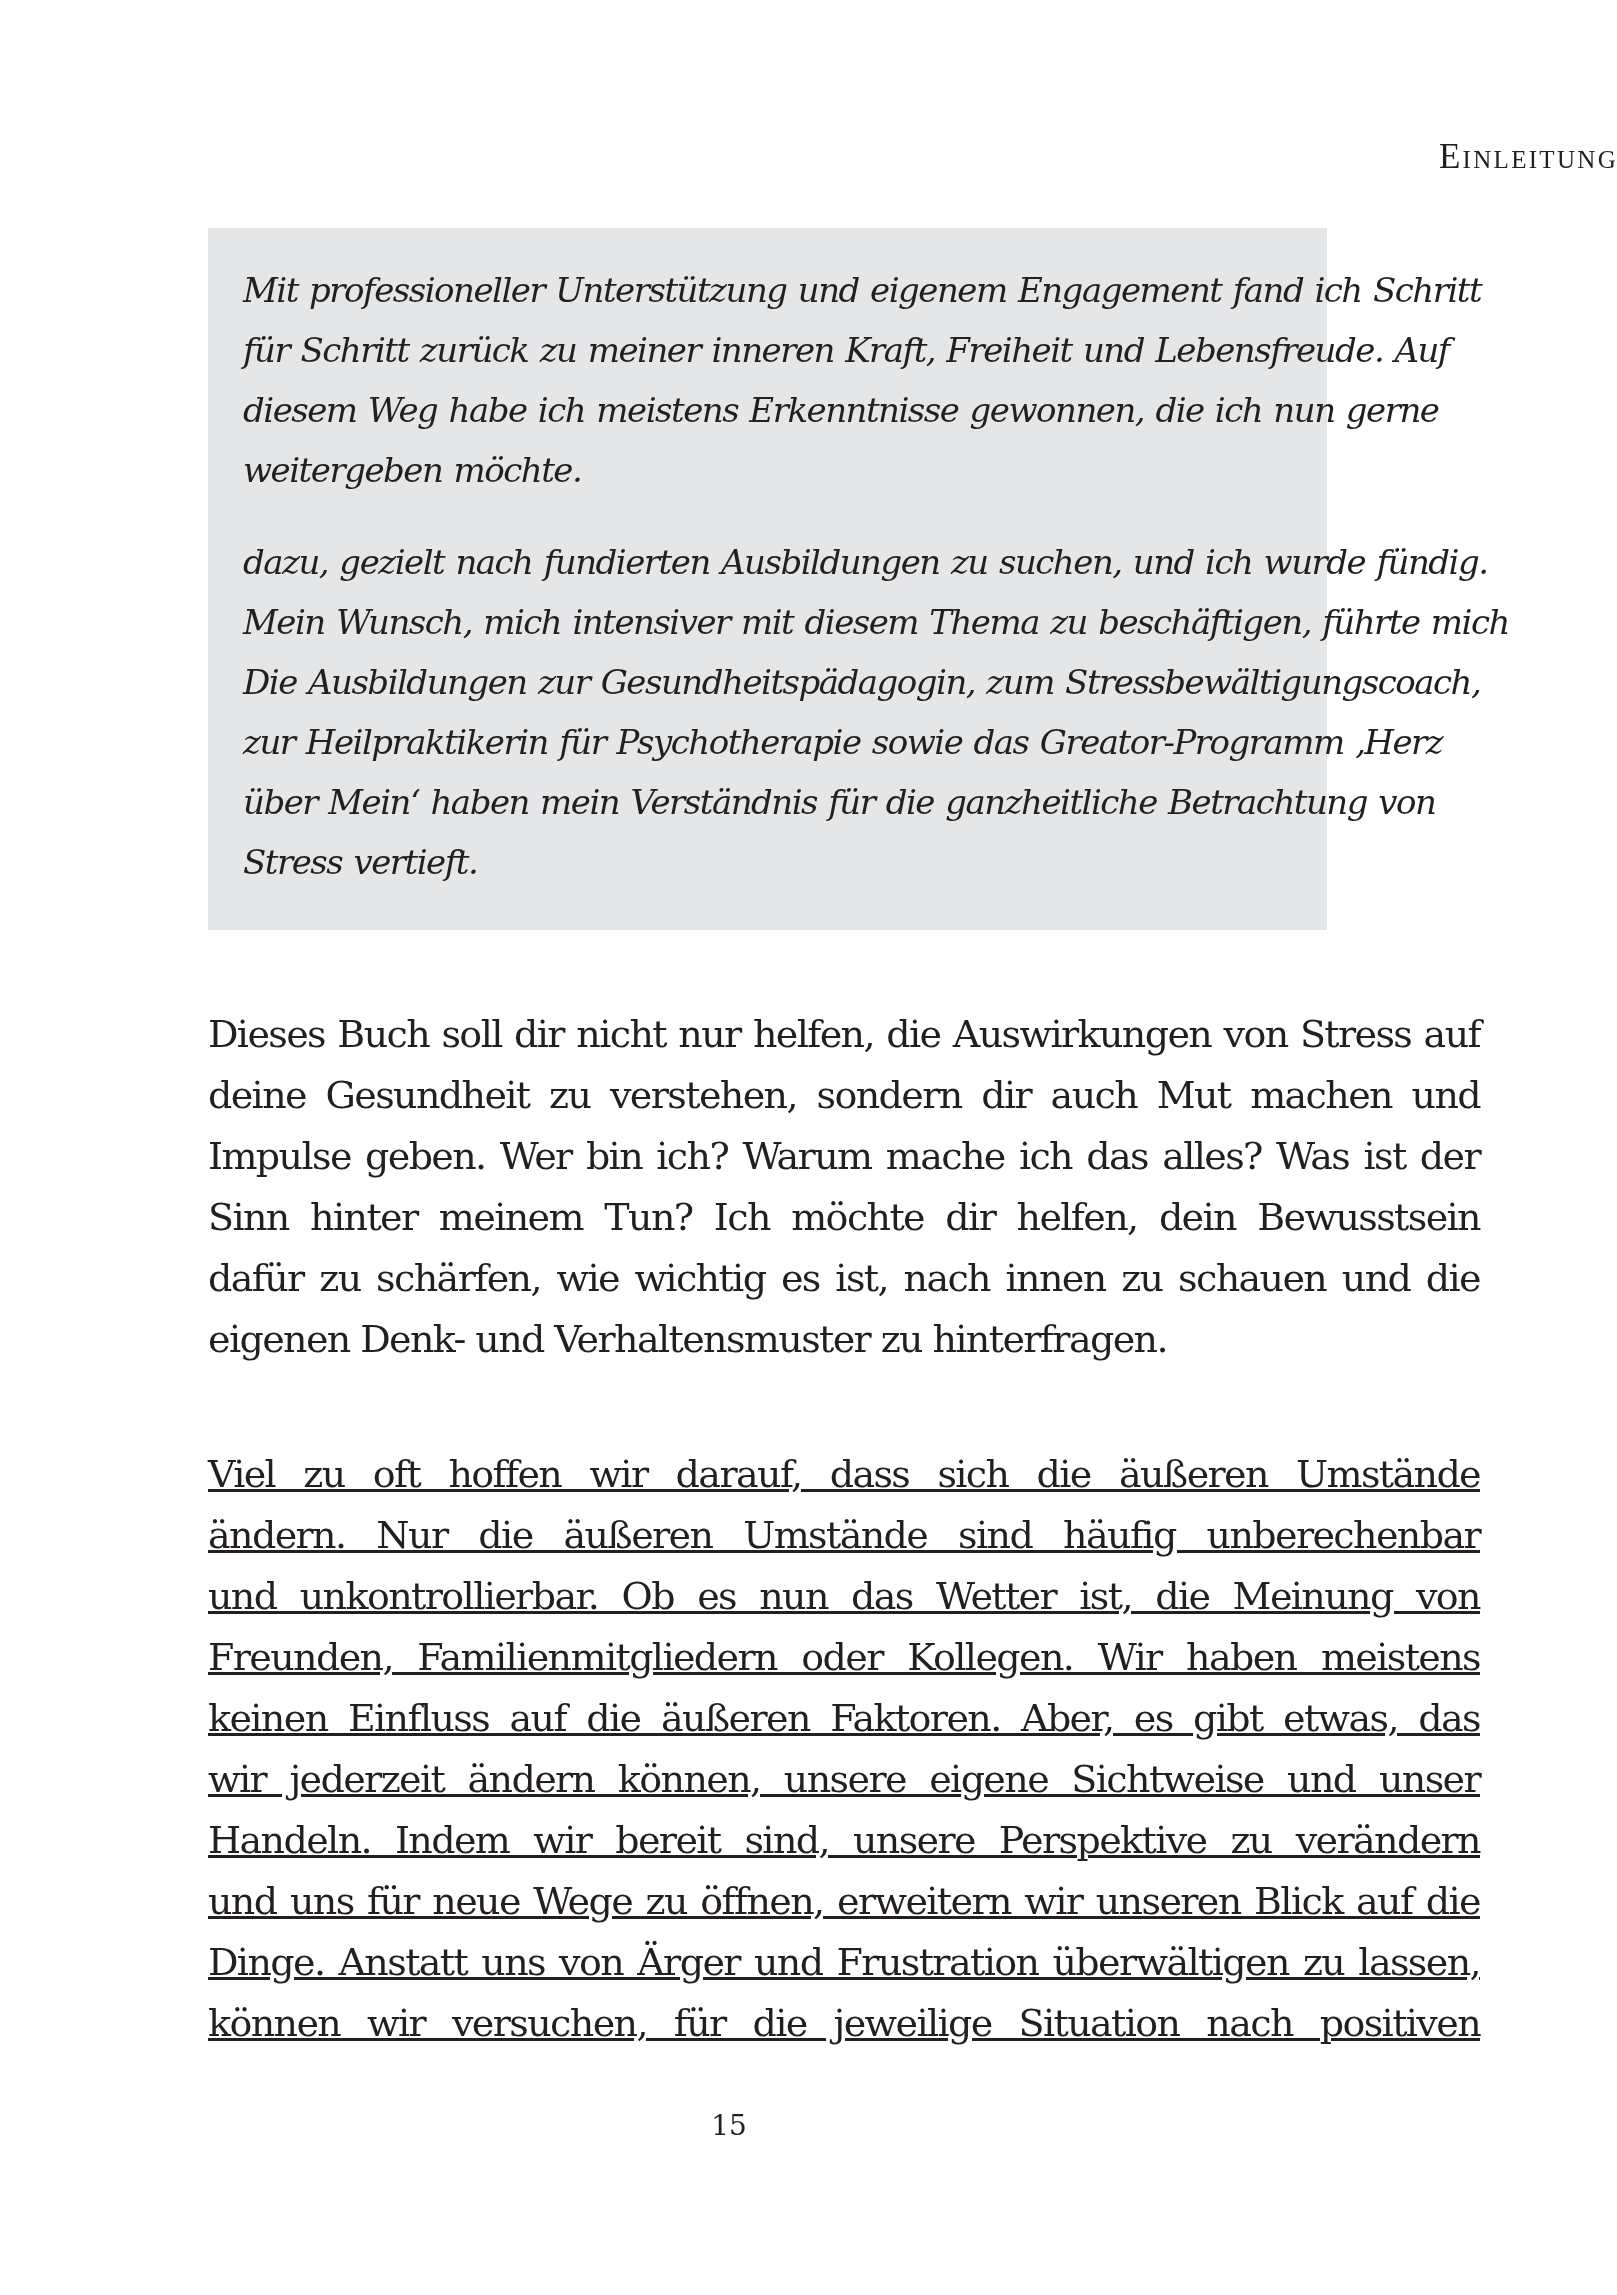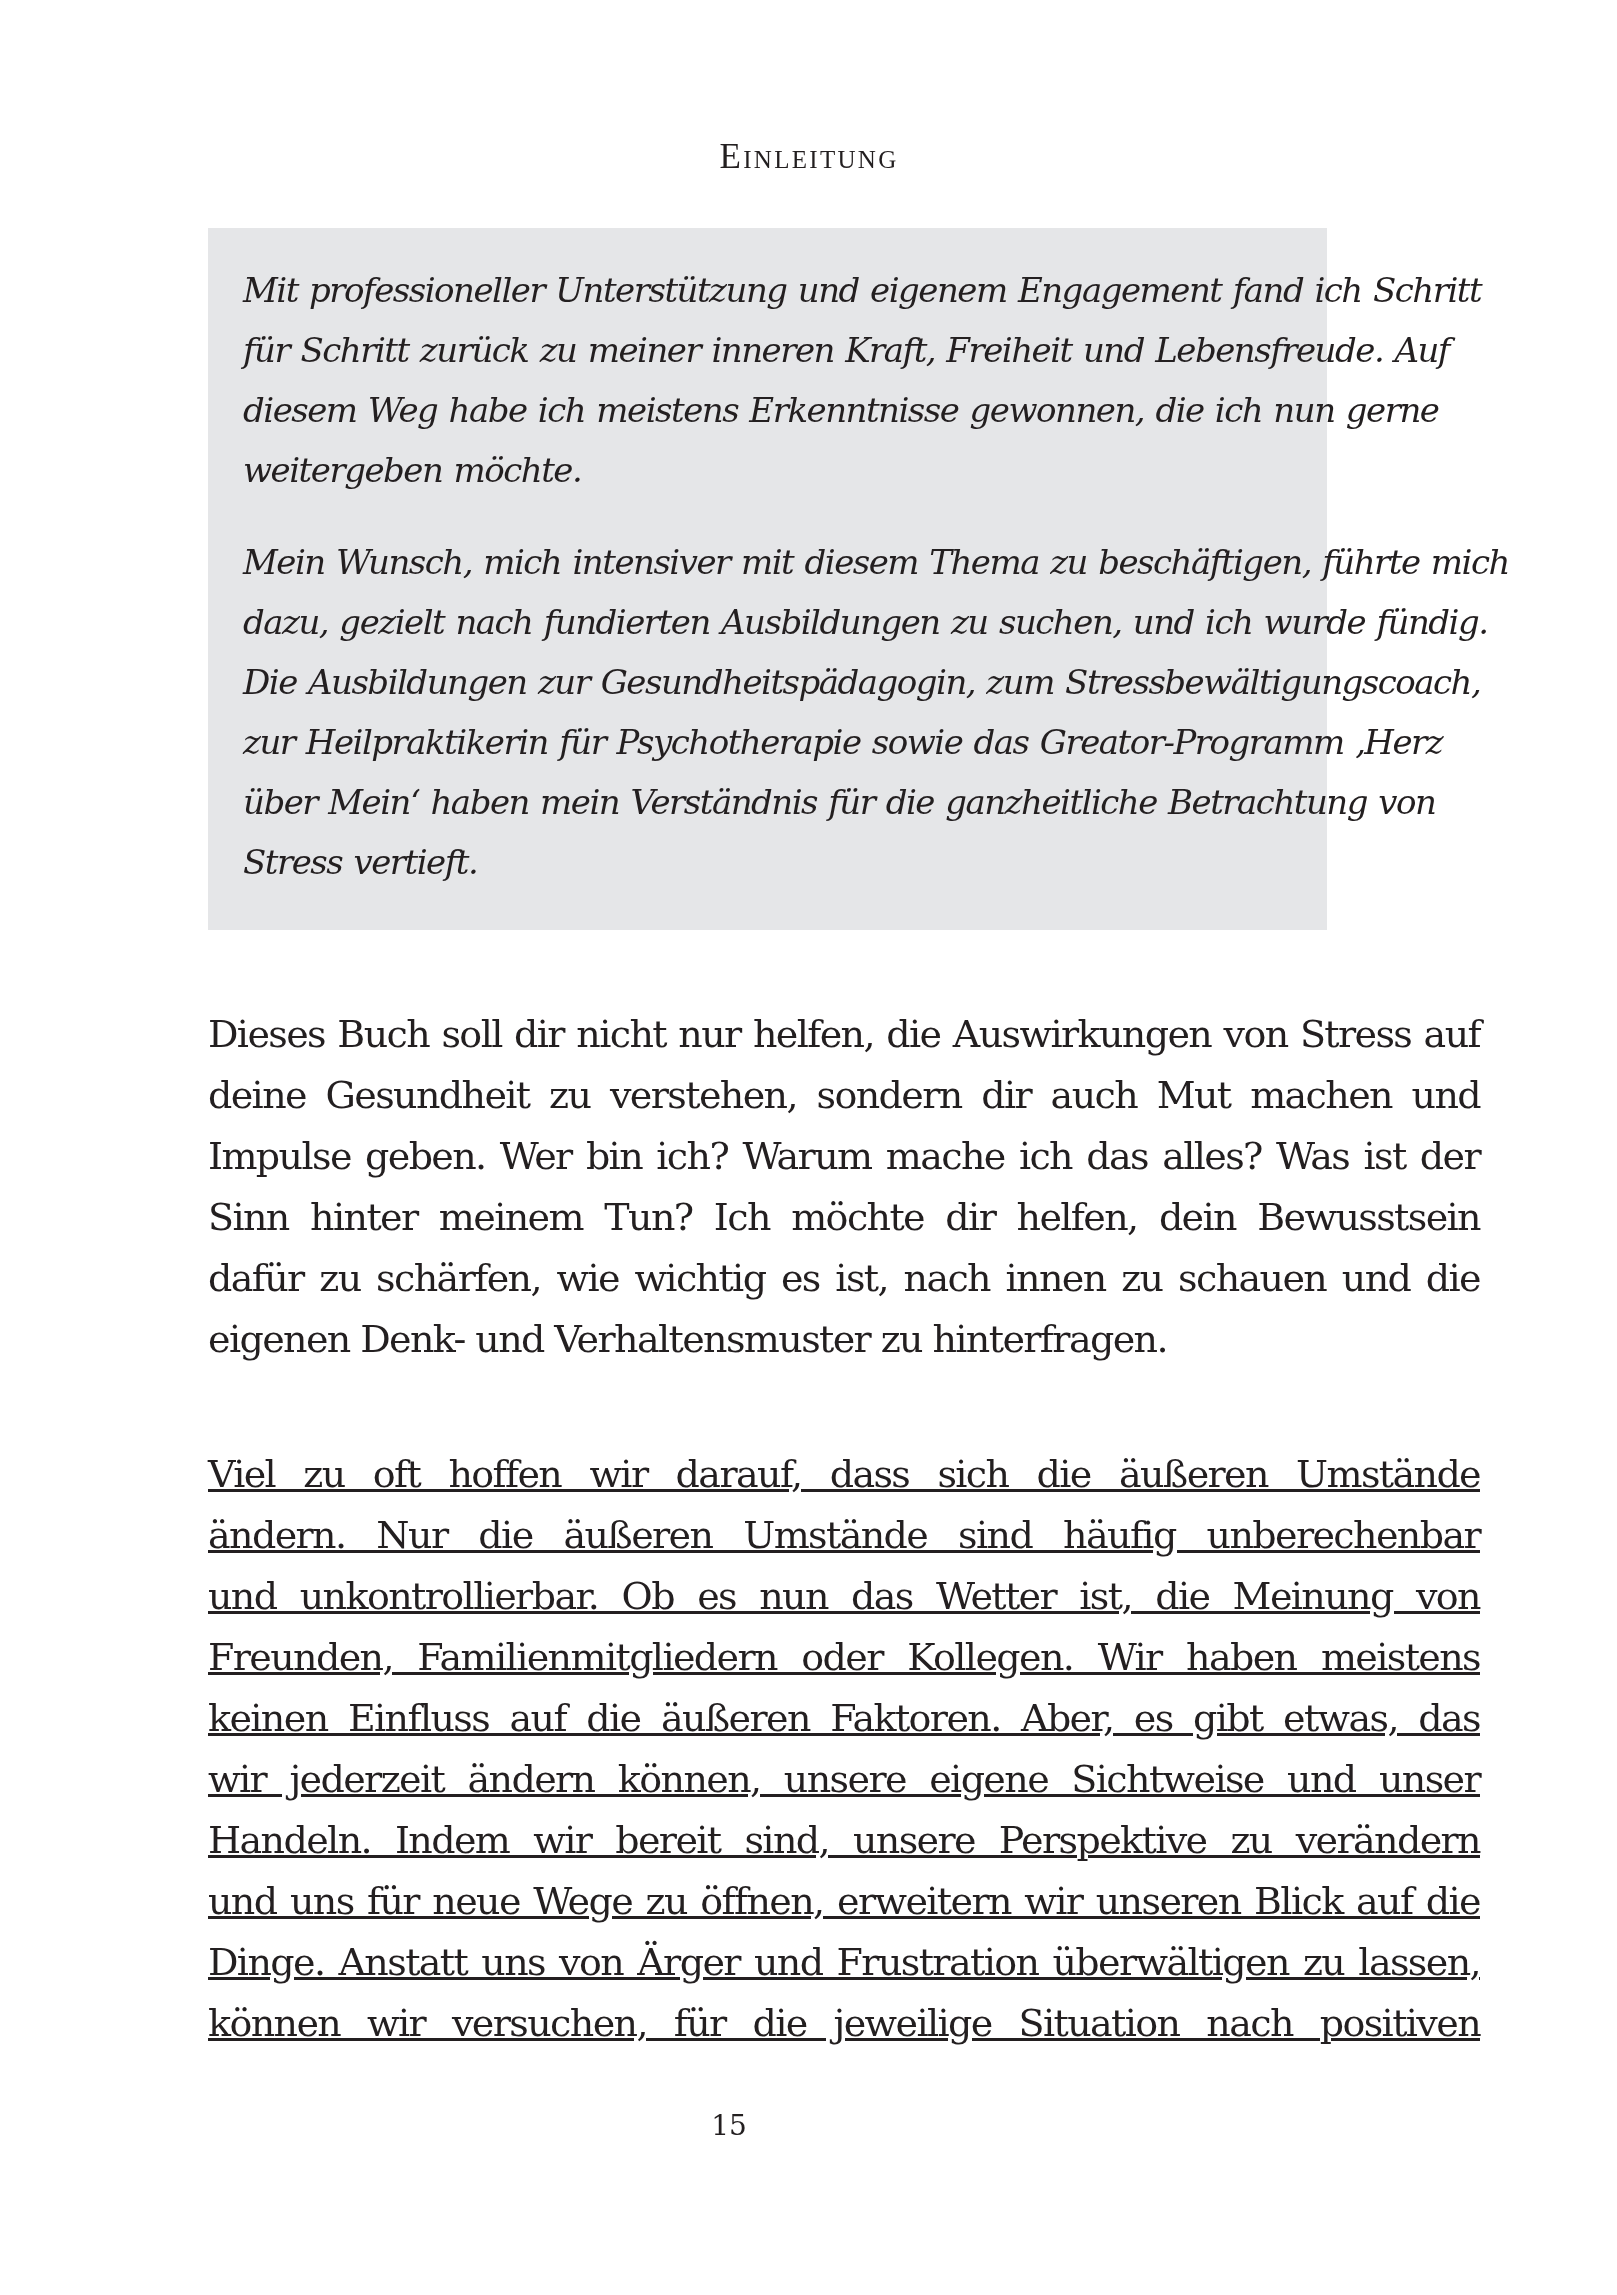--- a/index.html
+++ b/index.html
@@ -13,21 +13,21 @@
     position: relative;
     overflow: hidden;
     color: #231f20;
     font-family: "DejaVu Serif", "Liberation Serif", serif;
   }
   .running-head {
     position: absolute;
     left: 0;
     width: 1618px;
     top: 139px;
-    text-align: center;
+    text-align: right;
     font-family: "Liberation Serif", "DejaVu Serif", serif;
     font-size: 35px;
     font-variant: small-caps;
     letter-spacing: 2.3px;
     line-height: 1;
   }
   .quote-box {
     position: absolute;
     left: 208px;
     top: 228px;
@@ -99,22 +99,22 @@
 <div class="running-head">Einleitung</div>
 
 <div class="quote-box" style="background: rgb(229, 230, 232);">
   <p class="quote-para">
     <span class="quote-line">Mit professioneller Unterstützung und eigenem Engagement fand ich Schritt</span>
     <span class="quote-line">für Schritt zurück zu meiner inneren Kraft, Freiheit und Lebensfreude. Auf</span>
     <span class="quote-line">diesem Weg habe ich meistens Erkenntnisse gewonnen, die ich nun gerne</span>
     <span class="quote-line last">weitergeben möchte.</span>
   </p>
   <p class="quote-para">
+    <span class="quote-line">dazu, gezielt nach fundierten Ausbildungen zu suchen, und ich wurde fündig.</span>
     <span class="quote-line">Mein Wunsch, mich intensiver mit diesem Thema zu beschäftigen, führte mich</span>
-    <span class="quote-line">dazu, gezielt nach fundierten Ausbildungen zu suchen, und ich wurde fündig.</span>
     <span class="quote-line">Die Ausbildungen zur Gesundheitspädagogin, zum Stressbewältigungscoach,</span>
     <span class="quote-line">zur Heilpraktikerin für Psychotherapie sowie das Greator-Programm ‚Herz</span>
     <span class="quote-line">über Mein‘ haben mein Verständnis für die ganzheitliche Betrachtung von</span>
     <span class="quote-line last">Stress vertieft.</span>
   </p>
 </div>
 
 <div class="body-text para-1">
   <p class="body-para">
     <span class="body-line">Dieses Buch soll dir nicht nur helfen, die Auswirkungen von Stress auf</span>

